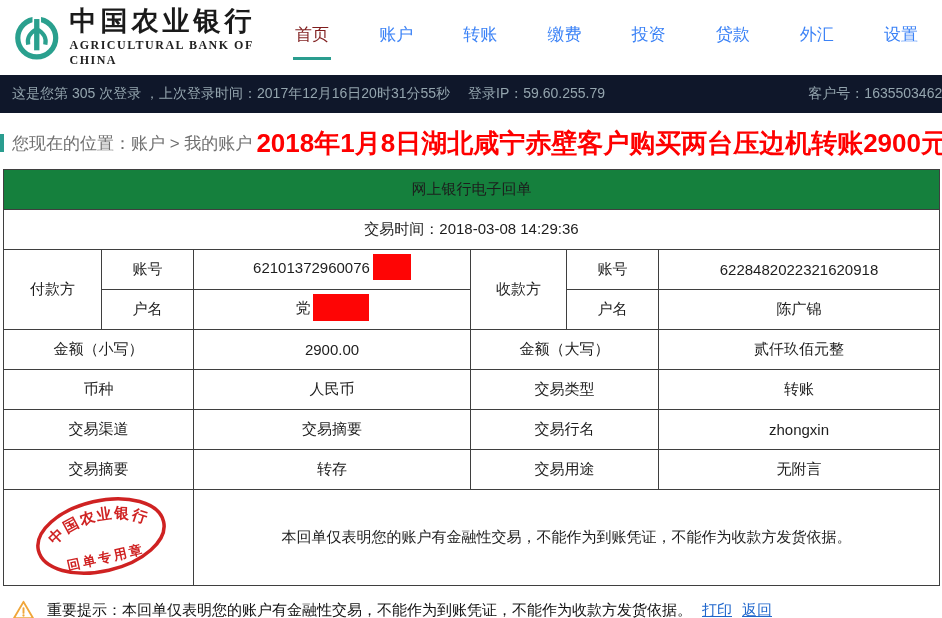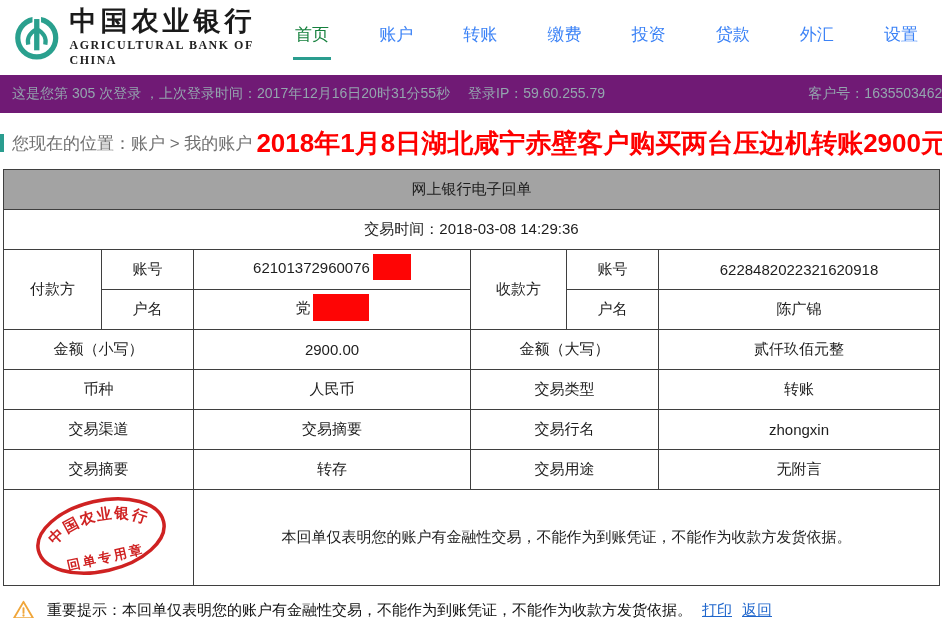--- a/index.html
+++ b/index.html
@@ -12,41 +12,41 @@
   .logo-mark { width:48px; height:48px; margin-right:10px; }
   .logo-text { display:flex; flex-direction:column; }
   .logo-cn { font-family:"Liberation Serif", serif; font-weight:bold; font-size:27px;
              letter-spacing:4px; color:#1a1a1a; line-height:1.1; }
   .logo-en { font-family:"Liberation Serif", serif; font-weight:bold; font-size:12px;
              letter-spacing:1.5px; color:#222; margin-top:2px; }
   .nav { margin-left:auto; display:flex; width:672px; justify-content:space-between;
          padding-right:12px; }
   .nav a { text-decoration:none; color:#3b82f6; font-size:17px; padding:8px 2px 14px;
            cursor:pointer; white-space:nowrap; }
-  .nav a.active { color:#15803d; border-bottom:3px solid #2a9d8f; padding-bottom:6px; }
+  .nav a.active { color:#7f1d1d; border-bottom:3px solid #2a9d8f; padding-bottom:6px; }
 
   
-  .statusbar { height:38px; background:#701a75; display:flex; align-items:center;
+  .statusbar { height:38px; background:#0f172a; display:flex; align-items:center;
                padding:0 0 0 12px; font-size:14px; color:#94a5ae; position:relative;
                overflow:hidden; white-space:nowrap; }
   .statusbar .ip { margin-left:18px; }
   .statusbar .cust { position:absolute; right:-8px; }
 
   
   .crumb-row { display:flex; align-items:center; margin-top:12px; height:36px; overflow:hidden; }
   .crumb-bar { width:4px; height:18px; background:#2a9d8f; margin-right:8px; flex:0 0 auto; }
   .crumb-text { font-size:17px; color:#6f6f6f; white-space:nowrap; flex:0 0 auto; }
   .banner { color:#fe0000; font-weight:bold; font-size:26px; white-space:nowrap;
             overflow:hidden; margin-left:4px; letter-spacing:0; flex:1 1 auto; }
 
   
   table.receipt { border-collapse:collapse; width:936px; margin:8px 3px 0; table-layout:fixed; }
   table.receipt td { border:1px solid #3f3f3f; text-align:center; font-size:15px;
                      color:#1d1d1d; height:40px; padding:2px 4px; }
-  td.title-cell { background:#a3a3a3; height:32px; font-size:15px; }
+  td.title-cell { background:#15803d; height:32px; font-size:15px; }
   td.time-cell  { text-align:left; padding-left:14px; height:36px; }
   td.stamp-cell { height:90px; }
   .redact { display:inline-block; background:#fe0505; vertical-align:middle; }
   .redact-acct { width:38px; height:26px; margin-left:3px; margin-top:-6px; }
   .redact-name { width:56px; height:27px; margin-left:2px; margin-top:-4px; }
 
   
   .footer { display:flex; align-items:center; margin:13px 0 0 12px; font-size:15px; color:#111; }
   .warn-icon { width:23px; height:23px; margin-right:12px; flex:0 0 auto; }
   .footer a { color:#1f66cc; text-decoration:underline; margin-left:10px; cursor:pointer; }

